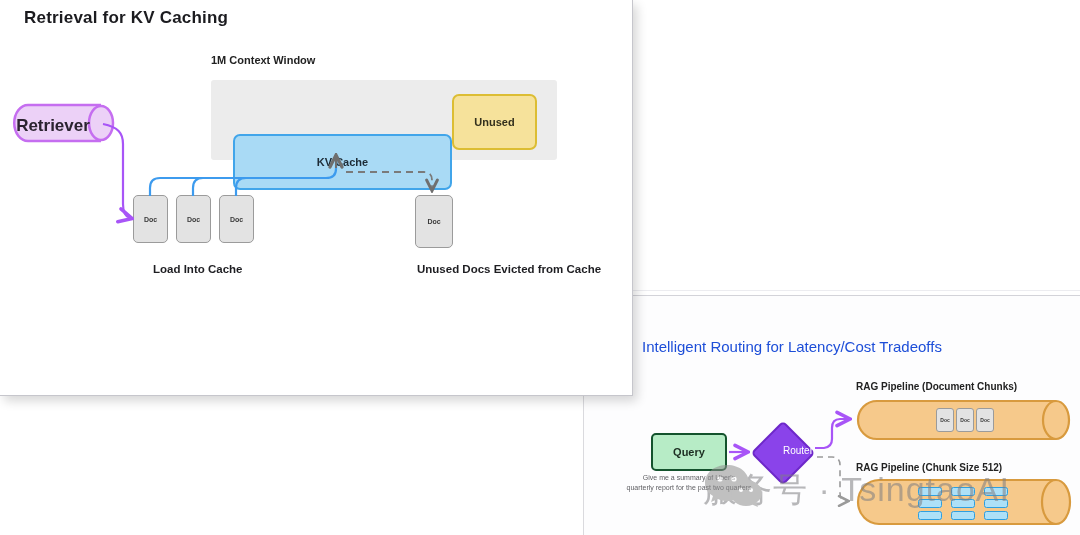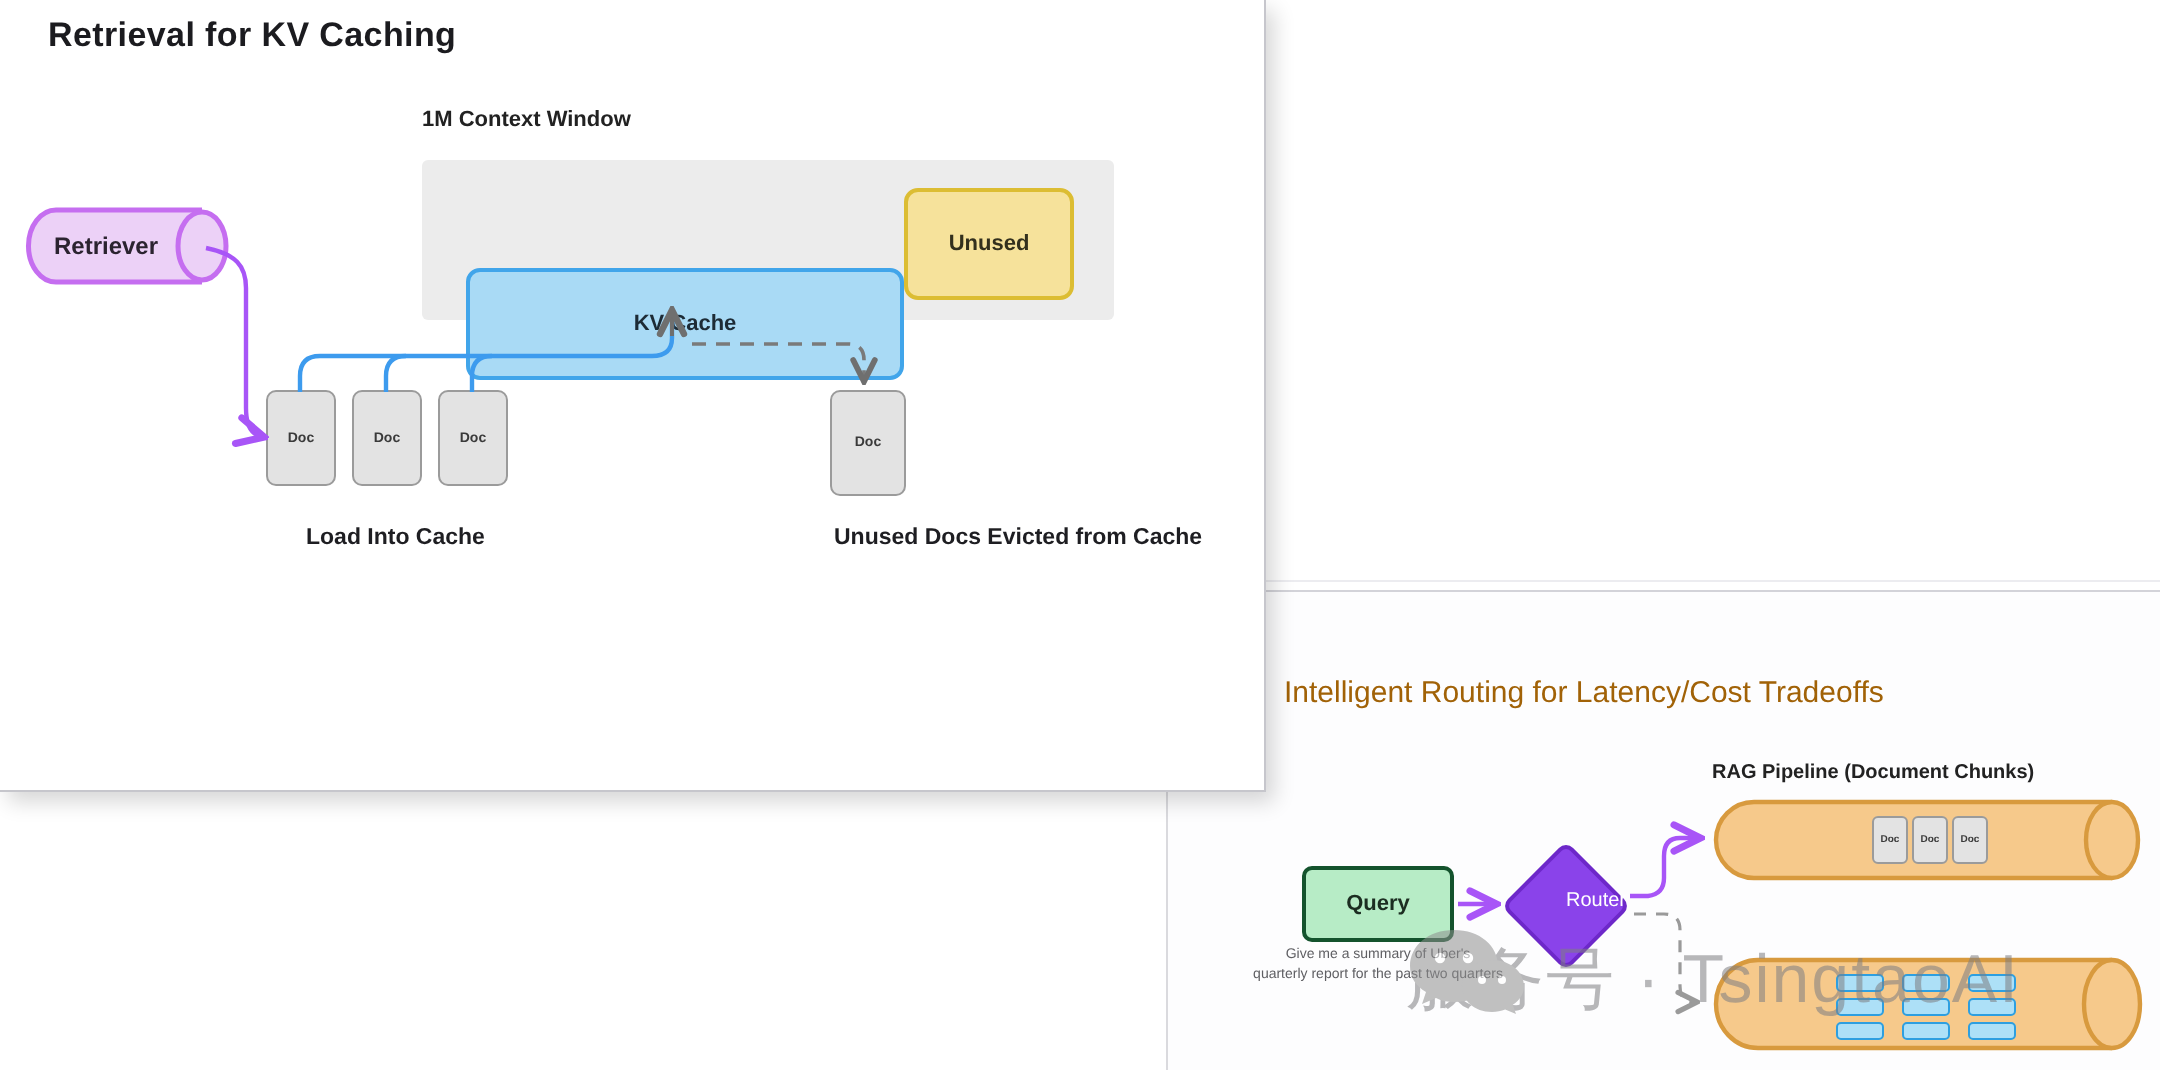--- a/index.html
+++ b/index.html
@@ -23,30 +23,30 @@
             display:flex; align-items:center; justify-content:center;
             font-size:11px; font-weight:700; color:#1d2b36;margin-top:40px; }
   .prompt-box { left:452px; top:94px; width:85px; height:56px; background:#f6e29b;
             border:2px solid #dcbd33; border-radius:7px;
             display:flex; align-items:center; justify-content:center;
             font-size:11px; font-weight:700; color:#33301d; }
   .doc-box { background:#e3e3e3; border:1.5px solid #9b9b9b; border-radius:5px;
              display:flex; align-items:center; justify-content:center;
              font-size:7px; font-weight:700; color:#3a3a3a; }
   .caption { font-size:11.5px; font-weight:700; color:#1e1e22; white-space:nowrap; }
-  .cyl-label { font-size:12px; font-weight:700; color:#2b2330; }
+  .cyl-label { font-size:17px; font-weight:700; color:#2b2330; }
 
   
   .panel2-topline { left:583px; top:290px; width:497px; height:1px; background:#ececf0; z-index:0; }
   .panel-routing {
     left:583px; top:295px; width:497px; height:240px; background:#fdfdfe;
     border-top:1px solid #d3d3d9; border-left:1px solid #dadade;
     z-index:1;
   }
-  .panel-routing-title { left:58px; top:42px; font-size:15px; font-weight:500; color:#a16207; }
+  .panel-routing-title { left:58px; top:42px; font-size:15px; font-weight:500; color:#1d4ed8; }
   .pipe-label { width:215px; text-align:left; font-size:10px; font-weight:700; color:#222; white-space:nowrap; }
   .query-box { left:67px; top:137px; width:76px; height:38px; background:#b7ecc6;
                border:2px solid #14532d; border-radius:5px;
                display:flex; align-items:center; justify-content:center;
                font-size:11px; font-weight:700; color:#1c2d21; }
   .query-caption { left:38px; top:177px; width:134px; text-align:center;
                    font-size:7px; line-height:10px; color:#5e5e62; }
   .router-diamond { left:176px; top:134px; width:46px; height:46px; background:#8a43ea;
                     border:2px solid #6d28c9; border-radius:5px; transform:rotate(45deg); }
   .router-label { left:169px; top:149px; width:60px; text-align:right;
@@ -125,20 +125,21 @@
   <div class="abs" style="left:272px; top:103px; width:217px; height:42px;">
     <svg width="217" height="42" viewBox="0 0 217 42">
       <path d="M200,2 L21,2 A19,19 0 0 0 21,40 L200,40" fill="#f6c98b" stroke="#d89a3e" stroke-width="2.2"></path>
       <ellipse cx="200" cy="21" rx="13" ry="19" fill="#f6c98b" stroke="#d89a3e" stroke-width="2.2"></ellipse>
     </svg>
     <div class="abs doc-chip" style="left:80px; top:9px; width:18px; height:24px;">Doc</div>
     <div class="abs doc-chip" style="left:100px; top:9px; width:18px; height:24px;">Doc</div>
     <div class="abs doc-chip" style="left:120px; top:9px; width:18px; height:24px;">Doc</div>
   </div>
 
+  <div class="abs pipe-label" style="left:272px; top:166px;">RAG Pipeline (Chunk Size 512)</div>
 
   <div class="abs" style="left:272px; top:182px; width:217px; height:48px;">
     <svg width="217" height="48" viewBox="0 0 217 48">
       <path d="M200,2 L23,2 A21,22 0 0 0 23,46 L200,46" fill="#f6c98b" stroke="#d89a3e" stroke-width="2.2"></path>
       <ellipse cx="200" cy="24" rx="14" ry="22" fill="#f6c98b" stroke="#d89a3e" stroke-width="2.2"></ellipse>
     </svg>
     <div class="abs chunk-col" style="left:62px; top:9px;">
       <div class="chunk"></div>
       <div class="chunk"></div>
       <div class="chunk"></div>

